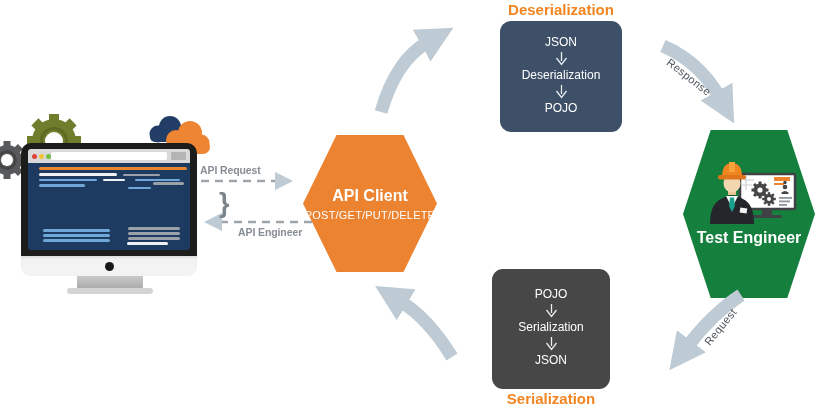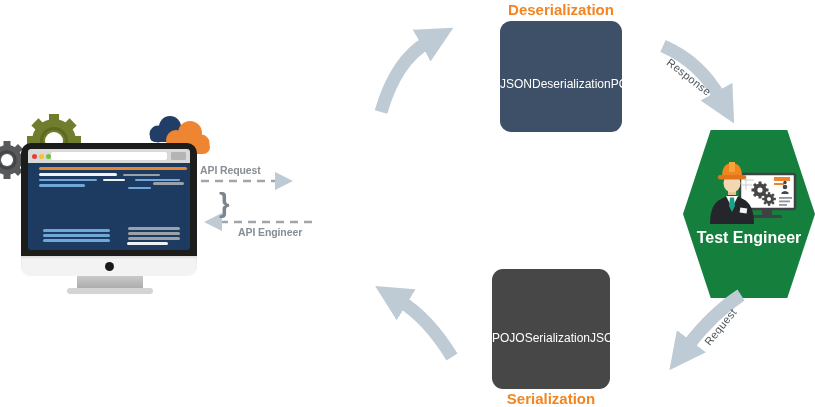--- a/index.html
+++ b/index.html
@@ -31,21 +31,21 @@
   .hex-client{left:303px;top:135px;width:134px;height:137px;background:#EB8331;
     clip-path:polygon(0 50%,25% 0,75% 0,100% 50%,75% 100%,25% 100%);}
   .hex-client .t1{color:#fff;font-size:16px;font-weight:800;}
   .hex-client .t2{color:#fff;font-size:11px;margin-top:4px;letter-spacing:0.2px;}
   .hex-engineer{left:683px;top:130px;width:132px;height:168px;background:#15803d;
     clip-path:polygon(0 50%,21% 0,79% 0,100% 50%,79% 100%,21% 100%);}
   .engineer-label{position:absolute;left:0;top:99px;width:132px;text-align:center;
     color:#fff;font-size:16px;font-weight:800;}
   
   .flow-title{position:absolute;text-align:center;color:#F28522;font-size:15px;font-weight:800;}
-  .flowbox{position:absolute;border-radius:11px;display:flex;flex-direction:row;
+  .flowbox{position:absolute;border-radius:11px;display:flex;flex-direction:column;
     align-items:center;color:#ffffff;font-size:12px;}
   .flowbox span{display:block;line-height:13px;}
   .deser-box{left:500px;top:21px;width:122px;height:111px;background:#3D5068;padding-top:15px;box-sizing:border-box;}
   .serial-box{left:492px;top:269px;width:118px;height:120px;background:#474747;padding-top:19px;box-sizing:border-box;}
   .downarrow{margin:3px 0;}
   
   .dash-label{position:absolute;color:#878d94;font-size:10.5px;font-weight:600;letter-spacing:-0.1px;}
   .brace{position:absolute;left:219px;top:188px;color:#7c848c;font-size:27px;font-weight:600;}
   .flow-arrow-label{position:absolute;color:#4f565c;font-size:11px;letter-spacing:0.4px;
     transform-origin:0 0;white-space:nowrap;}
@@ -134,20 +134,24 @@
         <div class="bar" style="left:99px;top:79px;width:41px;height:2.5px;background:#eef1f4;"></div>
       </div>
     </div>
   </div>
   <div class="bezel">
     <span class="cam"></span>
   </div>
   <div class="stand"></div>
   <div class="base"></div>
 
+  <div class="hex hex-client">
+    <div class="t1">API Client</div>
+    <div class="t2">POST/GET/PUT/DELETE</div>
+  </div>
 
   <div class="flow-title" style="left:500px;top:1px;width:122px;">Deserialization</div>
   <div class="flowbox deser-box">
     <span>JSON</span>
     <svg class="downarrow" width="13" height="14" viewBox="0 0 13 14">
       <path d="M6.5 0 L6.5 9 M1.5 6 L6.5 12.5 L11.5 6" stroke="#e8edf2" stroke-width="1.3" fill="none"></path>
     </svg>
     <span>Deserialization</span>
     <svg class="downarrow" width="13" height="14" viewBox="0 0 13 14">
       <path d="M6.5 0 L6.5 9 M1.5 6 L6.5 12.5 L11.5 6" stroke="#e8edf2" stroke-width="1.3" fill="none"></path>

